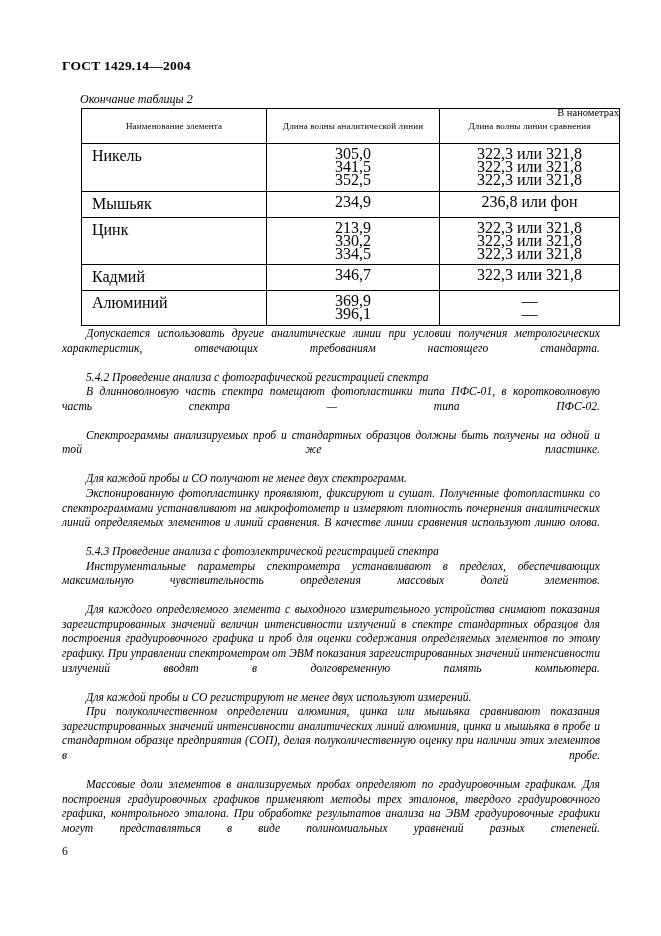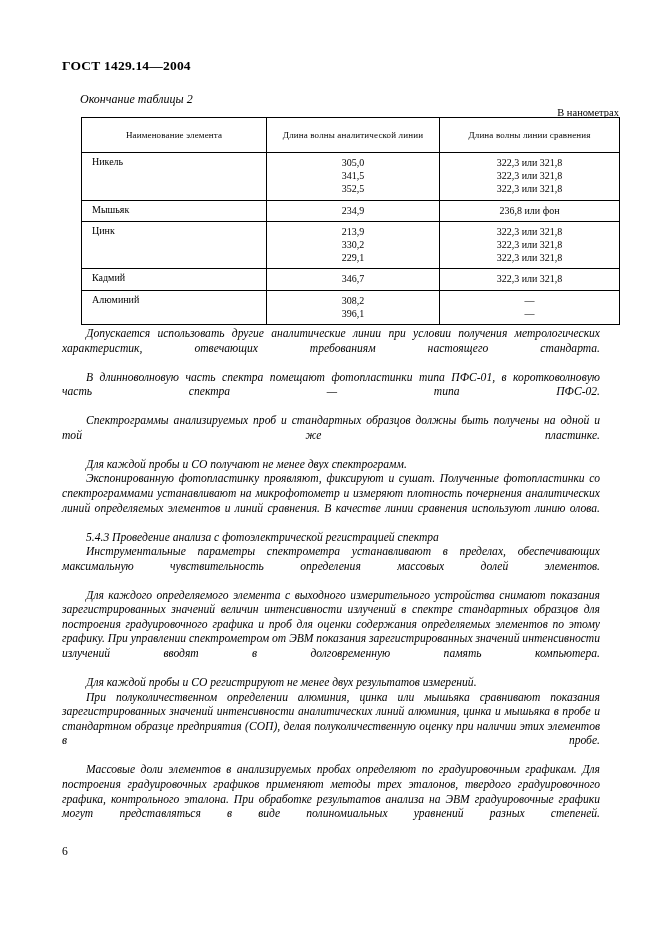--- a/index.html
+++ b/index.html
@@ -45,21 +45,21 @@
     position: absolute;
     right: 42px;
     top: 107px;
     font-size: 10.5px;
     white-space: nowrap;
     margin-left: 32px;
   }
   table.spec-table {
     position: absolute;
     left: 81px;
-    top: 117px;
+    top: 108px;
     width: 538px;
     border-collapse: collapse;
     font-size: 10px;
     table-layout: fixed;
   }
   table.spec-table col.c1 { width: 185px; }
   table.spec-table col.c2 { width: 173px; }
   table.spec-table col.c3 { width: 180px; }
   table.spec-table th,
   table.spec-table td {
@@ -72,21 +72,21 @@
     border-bottom: 1.2px solid #000;
     text-align: center;
     font-weight: normal;
     font-size: 9px;
     letter-spacing: 0.15px;
     padding: 8px 4px 8px 4px;
     height: 18px;
     vertical-align: middle;
   }
   table.spec-table tbody td {
-    font-size: 10px;
+    font-size: 16px;
     padding: 3px 4px 4px 4px;
   }
   table.spec-table tbody td.name {
     text-align: left;
     padding-left: 10px;
   }
   table.spec-table tbody td.num {
     text-align: center;
   }
   table.spec-table tbody tr:last-child td {
@@ -175,61 +175,62 @@
         </td>
         <td class="num">
           <span class="stack-line">236,8 или фон</span>
         </td>
       </tr>
       <tr>
         <td class="name">Цинк</td>
         <td class="num">
           <span class="stack-line">213,9</span>
           <span class="stack-line">330,2</span>
-          <span class="stack-line">229,1</span>
+          <span class="stack-line">334,5</span>
         </td>
         <td class="num">
           <span class="stack-line">322,3 или 321,8</span>
           <span class="stack-line">322,3 или 321,8</span>
           <span class="stack-line">322,3 или 321,8</span>
         </td>
       </tr>
       <tr>
         <td class="name">Кадмий</td>
         <td class="num">
           <span class="stack-line">346,7</span>
         </td>
         <td class="num">
           <span class="stack-line">322,3 или 321,8</span>
         </td>
       </tr>
       <tr>
         <td class="name">Алюминий</td>
         <td class="num">
-          <span class="stack-line">308,2</span>
+          <span class="stack-line">369,9</span>
           <span class="stack-line">396,1</span>
         </td>
         <td class="num">
           <span class="stack-line">—</span>
           <span class="stack-line">—</span>
         </td>
       </tr>
     </tbody>
   </table>
 
   <div class="body-text">
     <p>Допускается использовать другие аналитические линии при условии получения метрологических характеристик, отвечающих требованиям настоящего стандарта.</p>
+    <p class="nostretch">5.4.2  Проведение анализа с фотографической регистрацией спектра</p>
     <p>В длинноволновую часть спектра помещают фотопластинки типа ПФС-01, в коротковолновую часть спектра — типа ПФС-02.</p>
     <p>Спектрограммы анализируемых проб и стандартных образцов должны быть получены на одной и той же пластинке.</p>
     <p class="nostretch">Для каждой пробы и СО получают не менее двух спектрограмм.</p>
     <p>Экспонированную фотопластинку проявляют, фиксируют и сушат. Полученные фотопластинки со спектрограммами устанавливают на микрофотометр и измеряют плотность почернения аналитических линий определяемых элементов и линий сравнения. В качестве линии сравнения используют линию олова.</p>
     <p class="nostretch">5.4.3  Проведение анализа с фотоэлектрической регистрацией спектра</p>
     <p>Инструментальные параметры спектрометра устанавливают в пределах, обеспечивающих максимальную чувствительность определения массовых долей элементов.</p>
     <p>Для каждого определяемого элемента с выходного измерительного устройства снимают показания зарегистрированных значений величин интенсивности излучений в спектре стандартных образцов для построения градуировочного графика и проб для оценки содержания определяемых элементов по этому графику. При управлении спектрометром от ЭВМ показания зарегистрированных значений интенсивности излучений вводят в долговременную память компьютера.</p>
-    <p class="nostretch">Для каждой пробы и СО регистрируют не менее двух результатов измерений.</p>
+    <p class="nostretch">Для каждой пробы и СО регистрируют не менее двух используют измерений.</p>
     <p>При полуколичественном определении алюминия, цинка или мышьяка сравнивают показания зарегистрированных значений интенсивности аналитических линий алюминия, цинка и мышьяка в пробе и стандартном образце предприятия (СОП), делая полуколичественную оценку при наличии этих элементов в пробе.</p>
     <p>Массовые доли элементов в анализируемых пробах определяют по градуировочным графикам. Для построения градуировочных графиков применяют методы трех эталонов, твердого градуировочного графика, контрольного эталона. При обработке результатов анализа на ЭВМ градуировочные графики могут представляться в виде полиномиальных уравнений разных степеней.</p>
 
   </div>
 
   <div class="page-number">6</div>
 
 </div>
 
 </body></html>

